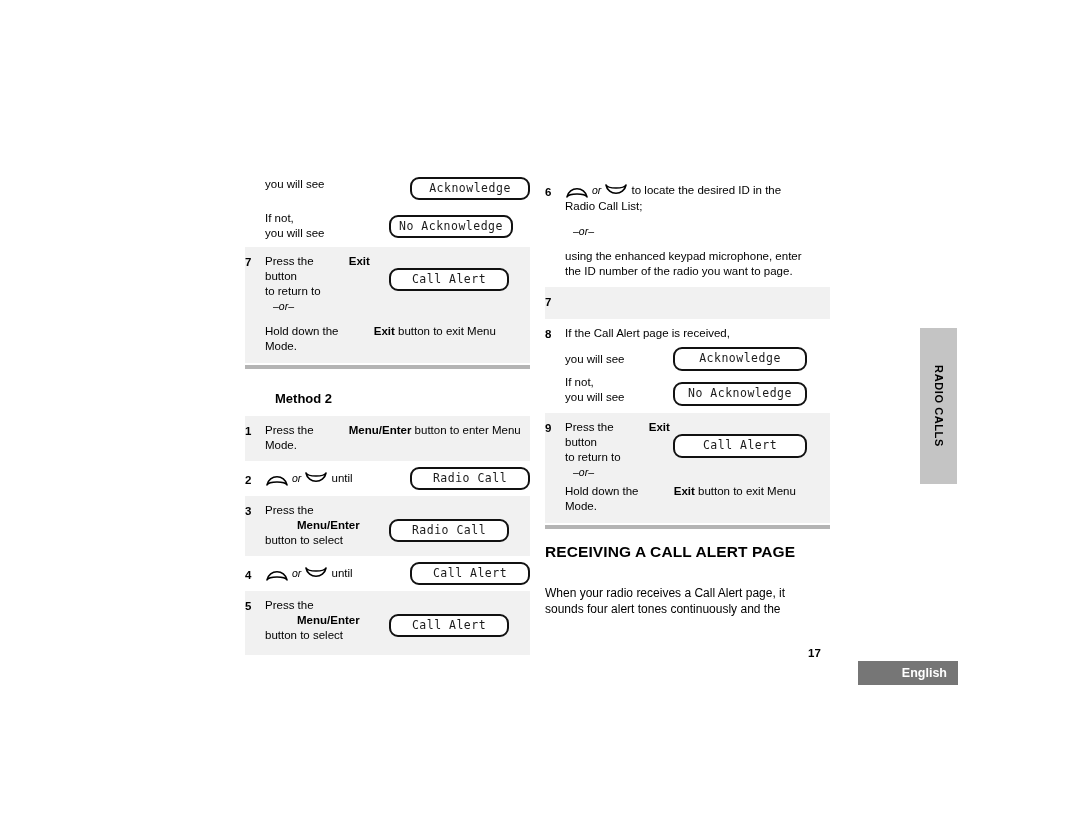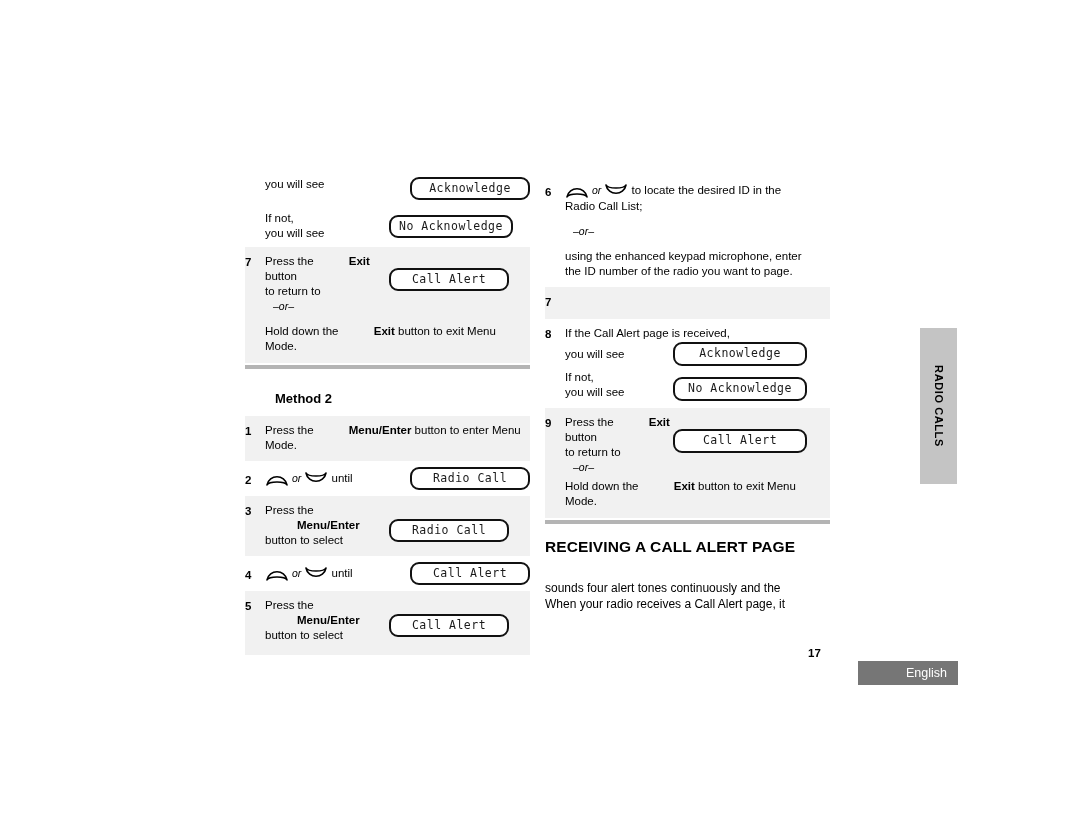--- a/index.html
+++ b/index.html
@@ -181,21 +181,21 @@
     height: 24px;
     background: #767676;
   }
   #lang-tab .lang-text {
     position: absolute;
     right: 11px;
     top: 50%;
     transform: translateY(-50%);
     color: #ffffff;
     font-size: 12.5px;
-    font-weight: normal;
+    font-weight: bold;
   }
 </style>
 </head>
 <body>
 
 <div id="page">
 
   <div class="column" id="col-left">
 
     <div class="proc-table">
@@ -338,21 +338,21 @@
       </div>
 
       <div class="proc-row shaded" style="padding-top:7px;padding-bottom:9px;">
         <div class="step-num">7</div>
       </div>
 
       <div class="proc-row" style="padding-top:7px;padding-bottom:7px;">
         <div class="step-num">8</div>
         <div class="step-body">
           <div class="step-text wide">
-            <div style="">If the Call Alert page is received,</div>
+            <div style="margin-bottom:5px;">If the Call Alert page is received,</div>
             <div class="pair" style="padding:1px 0;">
               <div class="lbl" style="width:108px;min-width:108px;">you will see</div>
               <div class="lcd lcd-r">Acknowledge</div>
             </div>
             <div class="pair" style="padding:2px 0 0 0;">
               <div style="width:108px;min-width:108px;">
                 <div class="lbl">If not,</div>
                 <div class="lbl">you will see</div>
               </div>
               <div class="lcd lcd-r" style="margin-top:8px;">No Acknowledge</div>
@@ -382,22 +382,22 @@
         <div class="step-body">
           <div class="step-text wide"><span>Hold down the </span><b>Exit</b><span> button to exit Menu Mode.</span></div>
         </div>
       </div>
 
       <div class="divider"></div>
     </div>
 
     <div class="section-head">RECEIVING A CALL ALERT PAGE</div>
     <div class="body-para">
+      <div>When your radio receives a Call Alert page, it</div>
       <div>sounds four alert tones continuously and the</div>
-      <div>When your radio receives a Call Alert page, it</div>
     </div>
   </div>
 
   <div id="side-tab">
     <span class="tab-text">RADIO CALLS</span>
   </div>
 
   <div id="page-number">17</div>
   <div id="lang-tab">
     <span class="lang-text">English</span>

